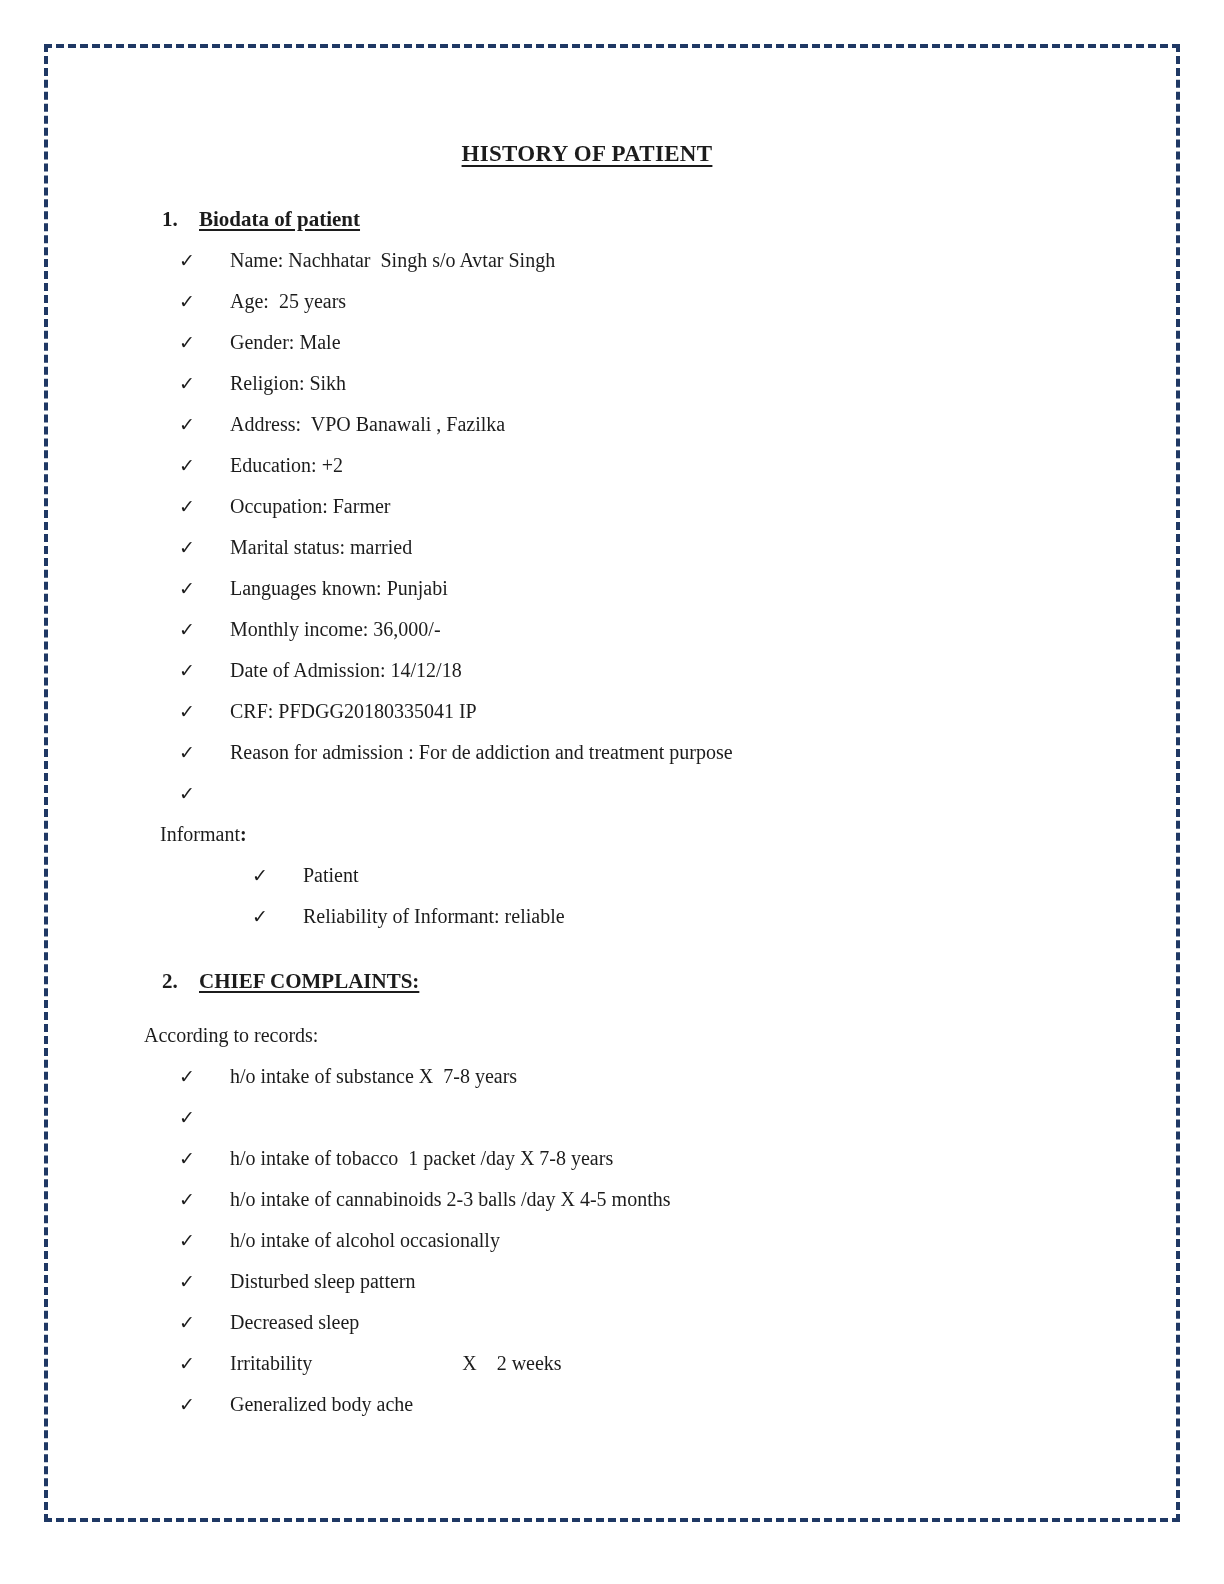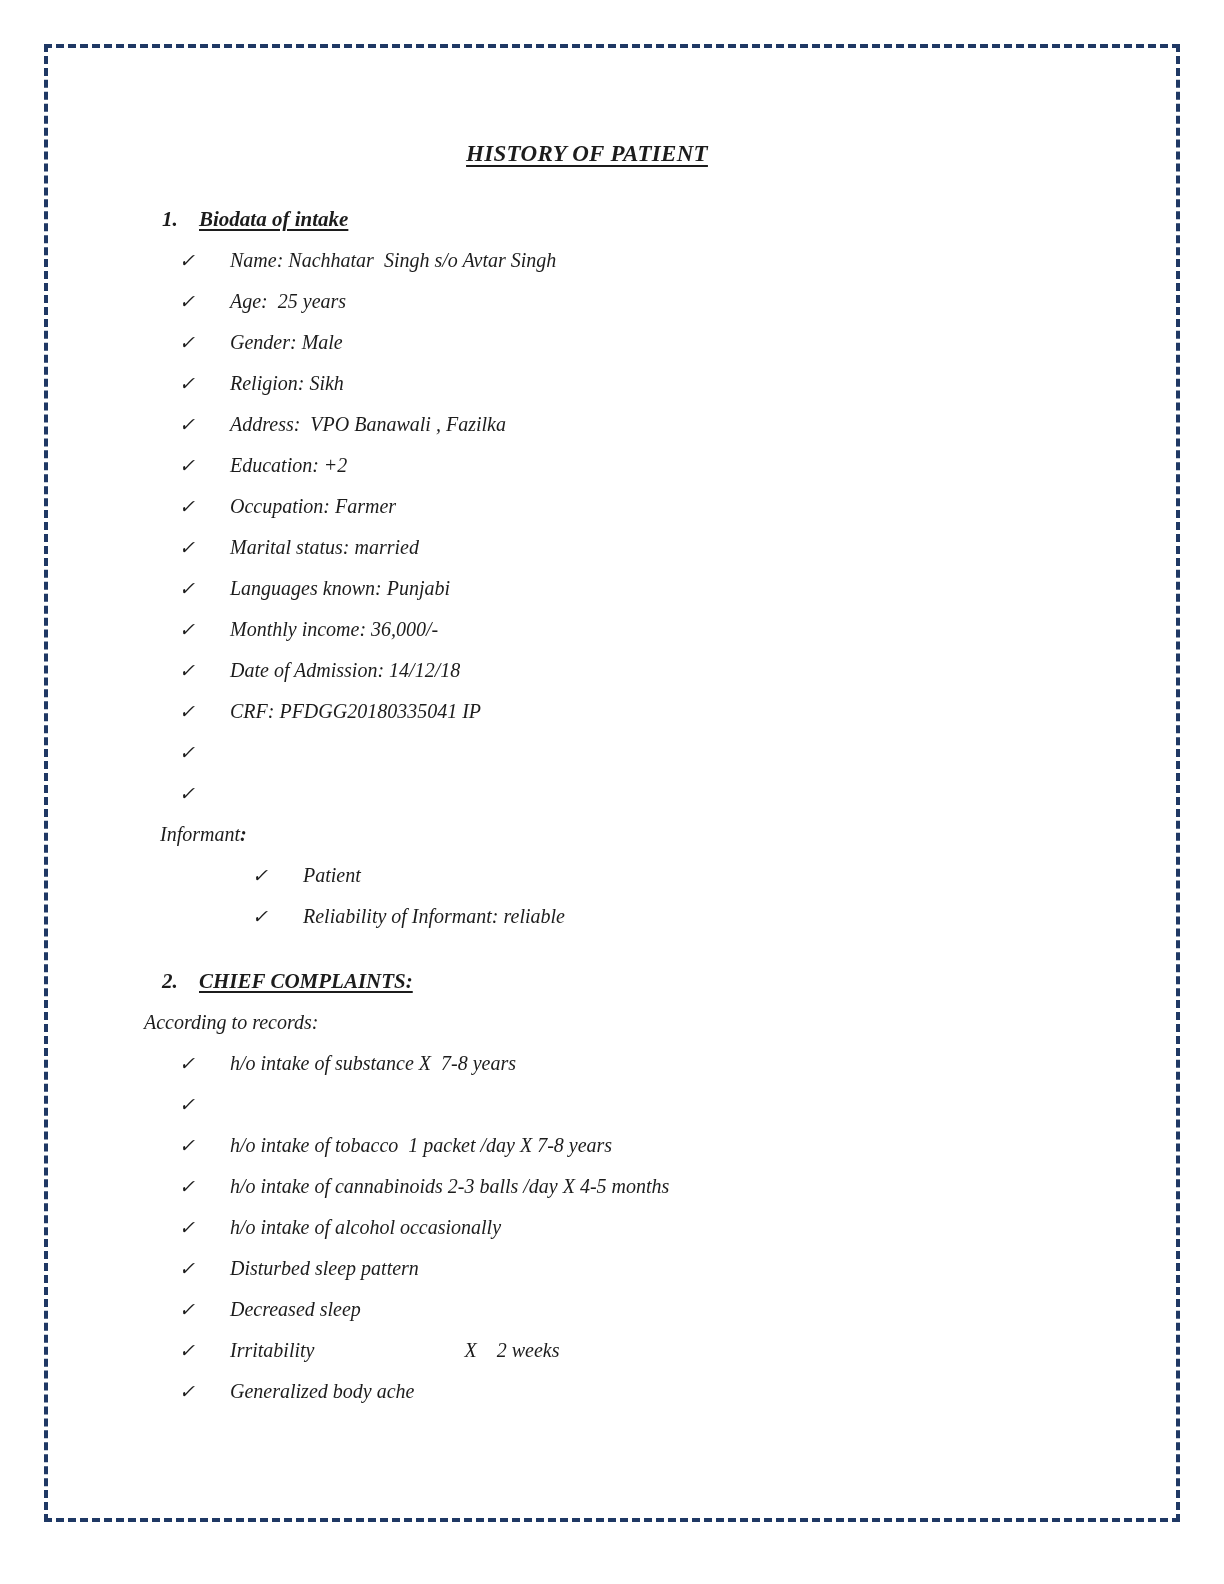--- a/index.html
+++ b/index.html
@@ -25,21 +25,20 @@
     border: 4px dashed #1f3864;
   }
   .content {
     position: absolute;
     left: 44px;
     top: 44px;
     width: 1136px;
     box-sizing: border-box;
     padding: 96px 50px 0 0;
     font-size: 20px;
-    font-style: italic;
   }
   .title {
     text-align: center;
     font-weight: bold;
     font-size: 23px;
     line-height: 28px;
     text-decoration: underline;
     text-underline-offset: 4px;
     margin: 0 0 38px 0;
     letter-spacing: 0.3px;
@@ -85,38 +84,38 @@
     margin-left: 116px;
     line-height: 23px;
     margin-bottom: 18px;
   }
   .sub-list {
     margin-left: 208px;
     margin-top: 0;
   }
   .intro {
     margin-left: 100px;
-    margin-top: 17px;
+    margin-top: 30px;
     line-height: 23px;
     margin-bottom: 18px;
   }
   b { font-weight: bold; }
 </style>
 </head>
 <body>
 
 <div class="frame" style="border-color: rgb(31, 56, 100);"></div>
 
 <div class="content">
 
   <div class="title">HISTORY OF PATIENT</div>
 
   <div class="sec-head">
     <span class="num">1.</span>
-    <span class="head-text">Biodata of intake</span>
+    <span class="head-text">Biodata of patient</span>
   </div>
 
   <div class="list">
     <div class="li">
       <span class="tick">✓</span>
       <span class="li-text">Name: Nachhatar  Singh s/o Avtar Singh</span>
     </div>
     <div class="li">
       <span class="tick">✓</span>
       <span class="li-text">Age:  25 years</span>
@@ -156,20 +155,21 @@
     <div class="li">
       <span class="tick">✓</span>
       <span class="li-text">Date of Admission: 14/12/18</span>
     </div>
     <div class="li">
       <span class="tick">✓</span>
       <span class="li-text">CRF: PFDGG20180335041 IP</span>
     </div>
     <div class="li">
       <span class="tick">✓</span>
+      <span class="li-text">Reason for admission : For de addiction and treatment purpose</span>
     </div>
     <div class="li">
       <span class="tick">✓</span>
     </div>
   </div>
 
   <div class="informant">
     <span>Informant</span><b>:</b>
   </div>
 

